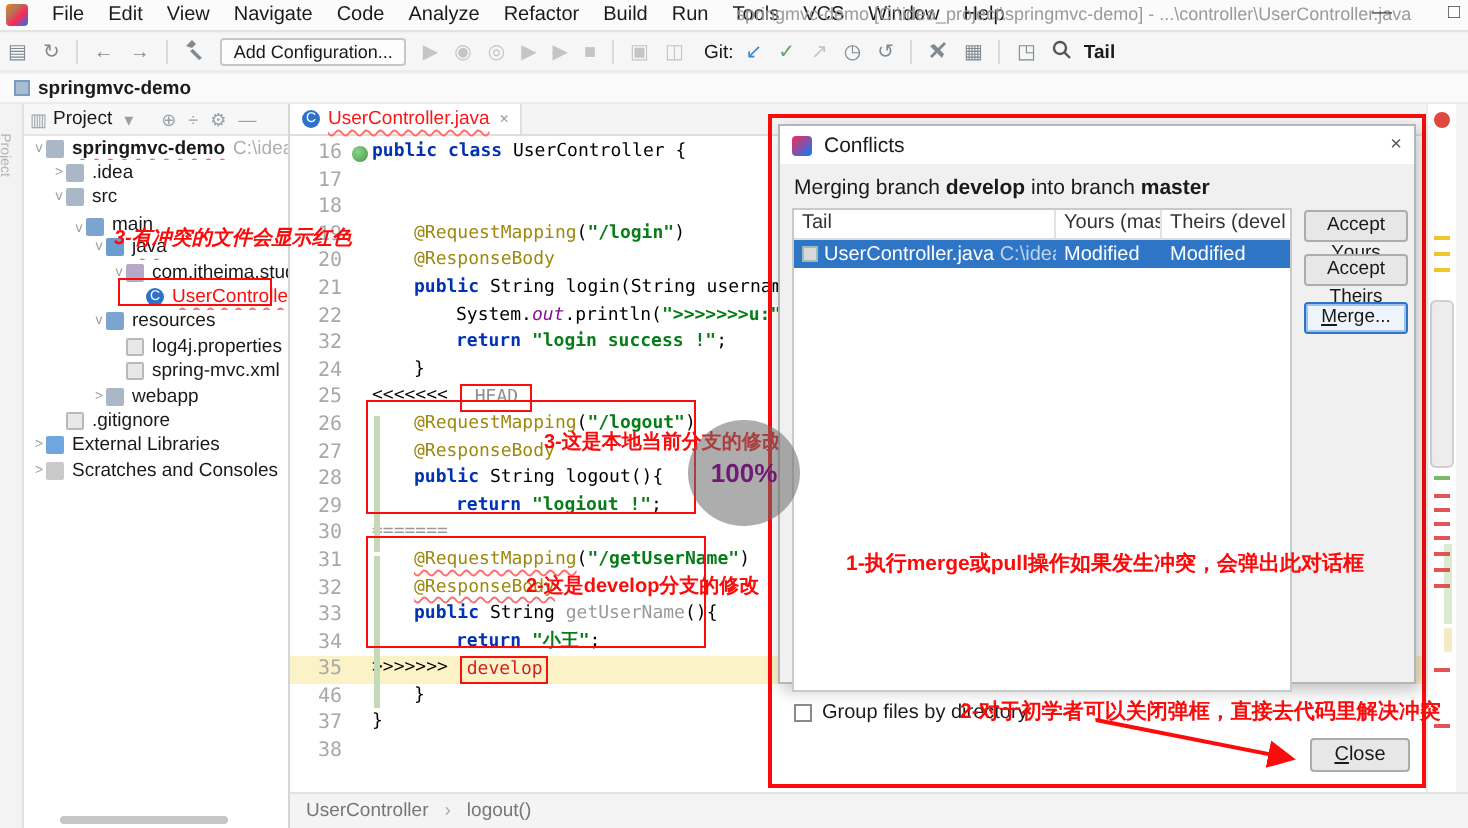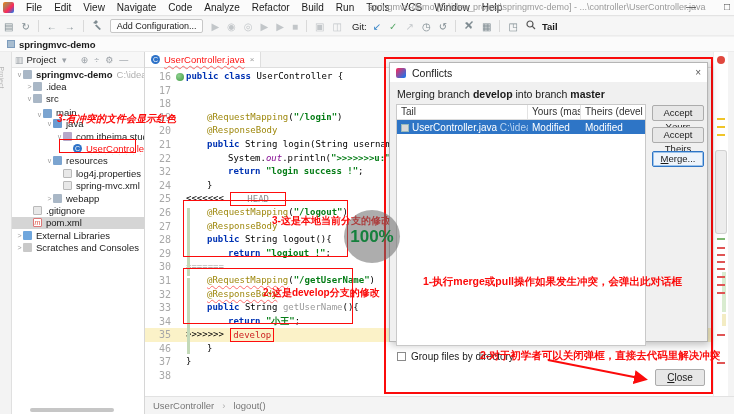--- a/index.html
+++ b/index.html
@@ -65,21 +65,21 @@
   .cl.hl { background:#fbf2c8; }
   .cl-num { width:30px; text-align:right; color:#a8a8a8; font-size:10px; flex:none; padding-right:4px; }
   .cl-gut { width:11px; flex:none; position:relative; }
   .seg-k { color:#0033b3; font-weight:bold; }
   .seg-a { color:#9e880d; }
   .seg-s { color:#067d17; font-weight:bold; }
   .seg-t { color:#000; }
   .seg-g { color:#9a9a9a; }
   .seg-f { color:#871094; font-style:italic; }
   .seg-w { text-decoration:underline wavy #ff6b6b 1px; text-underline-offset:2px; }
-  .seg-hd { color:#8e8e8e; border:1px solid #fe0d0d; padding:0 16px; margin-left:1px; }
+  .seg-hd { color:#8e8e8e; border:1px solid #fe0d0d; padding:0 6px; margin-left:1px; }
   .seg-dv { color:#c22; border:1px solid #fe0d0d; padding:0 2px; margin-left:1px; }
   .gut-ball { position:absolute; left:33px; top:2.5px; width:8px; height:8px; border-radius:50%; background:radial-gradient(circle at 35% 35%, #8fd18f, #3f9b44); }
   .gut-change { position:absolute; left:42px; width:3px; background:#c3d9b8; }
 
   .crumb { position:absolute; left:145px; top:396px; width:589px; height:18px; background:#f4f4f4; border-top:1px solid #e2e2e2; display:flex; align-items:center; font-size:9.5px; color:#777; }
   .crumb span { margin-left:8px; }
   .crumb .sep { color:#aaa; margin-left:8px; }
 
   
   .estripe { position:absolute; left:713px; top:52px; width:15px; height:344px; background:#fff; border-left:1px solid #ececec; }
@@ -112,21 +112,21 @@
   .ct-ficon { display:inline-block; width:8px; height:8px; background:#d8d8d8; border:1px solid #9bb; margin-right:3px; vertical-align:-1px; }
   .ct-path { color:#bcd6f2; }
   .dlg-btn { position:absolute; left:262px; width:52px; height:16px; background:#e7e7e7; border:1px solid #acacac; border-radius:2px; font-size:9.5px; text-align:center; line-height:14px; }
   .dlg-btn.focus { border:1px solid #2e75c6; box-shadow:0 0 0 1px #9cc3ea inset; background:#eef4fb; }
   .dlg-check { position:absolute; left:7px; top:288px; display:flex; align-items:center; font-size:10px; }
   .cbox { width:9px; height:9px; border:1px solid #8a8a8a; background:#fff; margin-right:5px; }
   .dlg-close { position:absolute; left:265px; top:306px; width:50px; height:17px; background:#e7e7e7; border:1px solid #acacac; border-radius:2px; font-size:10px; text-align:center; line-height:15px; }
   .u { text-decoration:underline; }
 
   
-  .watermark { position:absolute; left:344px; top:210px; width:56px; height:53px; border-radius:50%; background:rgba(105,105,105,.55); z-index:50; color:#15803d; font-weight:bold; font-size:17px; display:flex; align-items:center; justify-content:center; }
+  .watermark { position:absolute; left:344px; top:210px; width:56px; height:53px; border-radius:50%; background:rgba(105,105,105,.55); z-index:50; color:#701a75; font-weight:bold; font-size:13px; display:flex; align-items:center; justify-content:center; }
   .overlay-svg { position:absolute; left:0; top:0; width:734px; height:414px; z-index:60; pointer-events:none; }
 </style>
 </head>
 <body>
 
 <div class="titlebar">
   <div class="app-logo"></div>
   <div id="menubar"><span class="menu-item">File</span><span class="menu-item">Edit</span><span class="menu-item">View</span><span class="menu-item">Navigate</span><span class="menu-item">Code</span><span class="menu-item">Analyze</span><span class="menu-item">Refactor</span><span class="menu-item">Build</span><span class="menu-item">Run</span><span class="menu-item">Tools</span><span class="menu-item">VCS</span><span class="menu-item">Window</span><span class="menu-item">Help</span></div>
   <div class="win-title">springmvc-demo [C:\idea_project\springmvc-demo] - ...\controller\UserController.java</div>
   <div class="win-btn" style="left:686px;">—</div>
@@ -252,25 +252,20 @@
       </div>
       <div class="tree-row" style="padding-left: 34px;">
         <span class="tr-chev">&gt;</span>
         <span class="tr-icon icn-folder"></span>
         <span class="tr-label">webapp</span>
       </div>
       <div class="tree-row" style="padding-left: 14px;">
         <span class="tr-chev"></span>
         <span class="tr-icon icn-file"></span>
         <span class="tr-label">.gitignore</span>
-      </div>
-      <div class="tree-row selected" style="padding-left: 14px;">
-        <span class="tr-chev"></span>
-        <span class="tr-icon icn-maven">m</span>
-        <span class="tr-label">pom.xml</span>
       </div>
       <div class="tree-row" style="padding-left: 4px;">
         <span class="tr-chev">&gt;</span>
         <span class="tr-icon icn-lib"></span>
         <span class="tr-label">External Libraries</span>
       </div>
       <div class="tree-row" style="padding-left: 4px;">
         <span class="tr-chev">&gt;</span>
         <span class="tr-icon icn-scratch"></span>
         <span class="tr-label">Scratches and Consoles</span>

